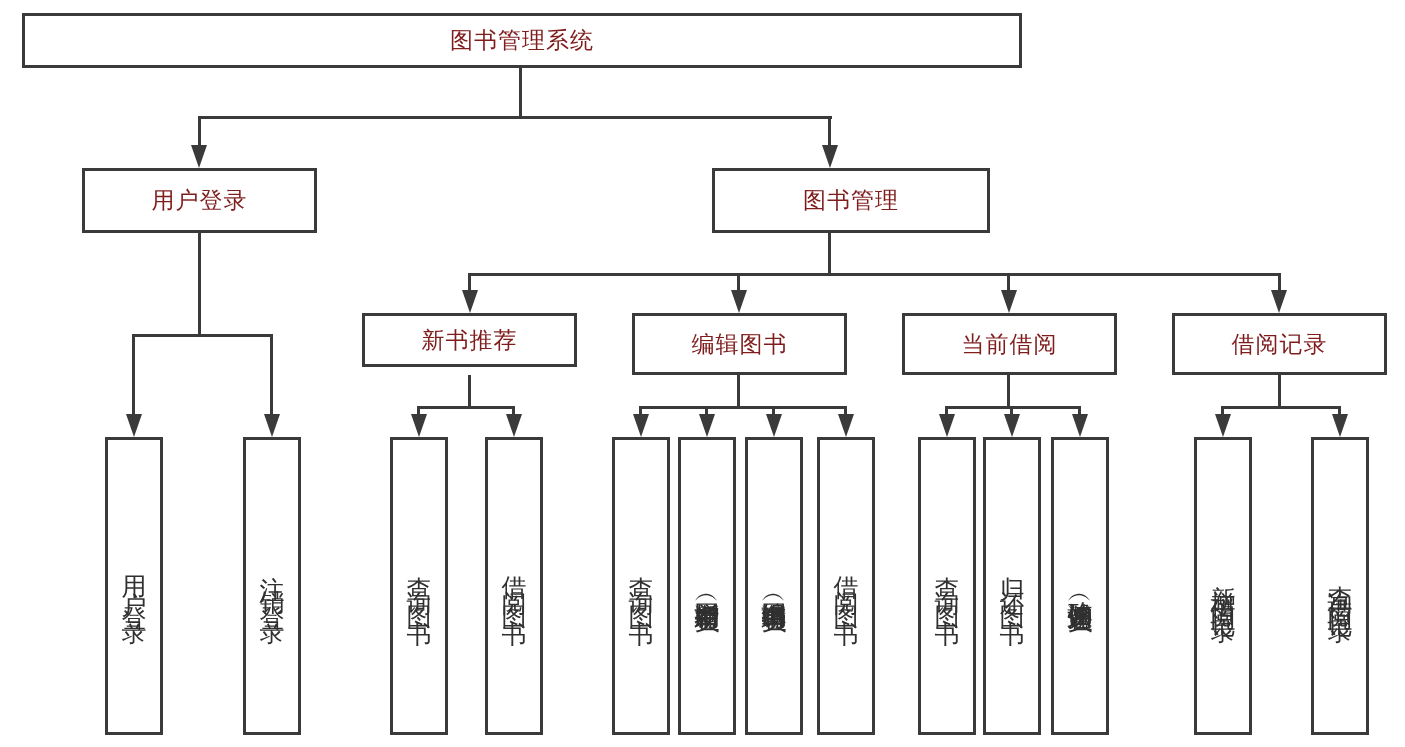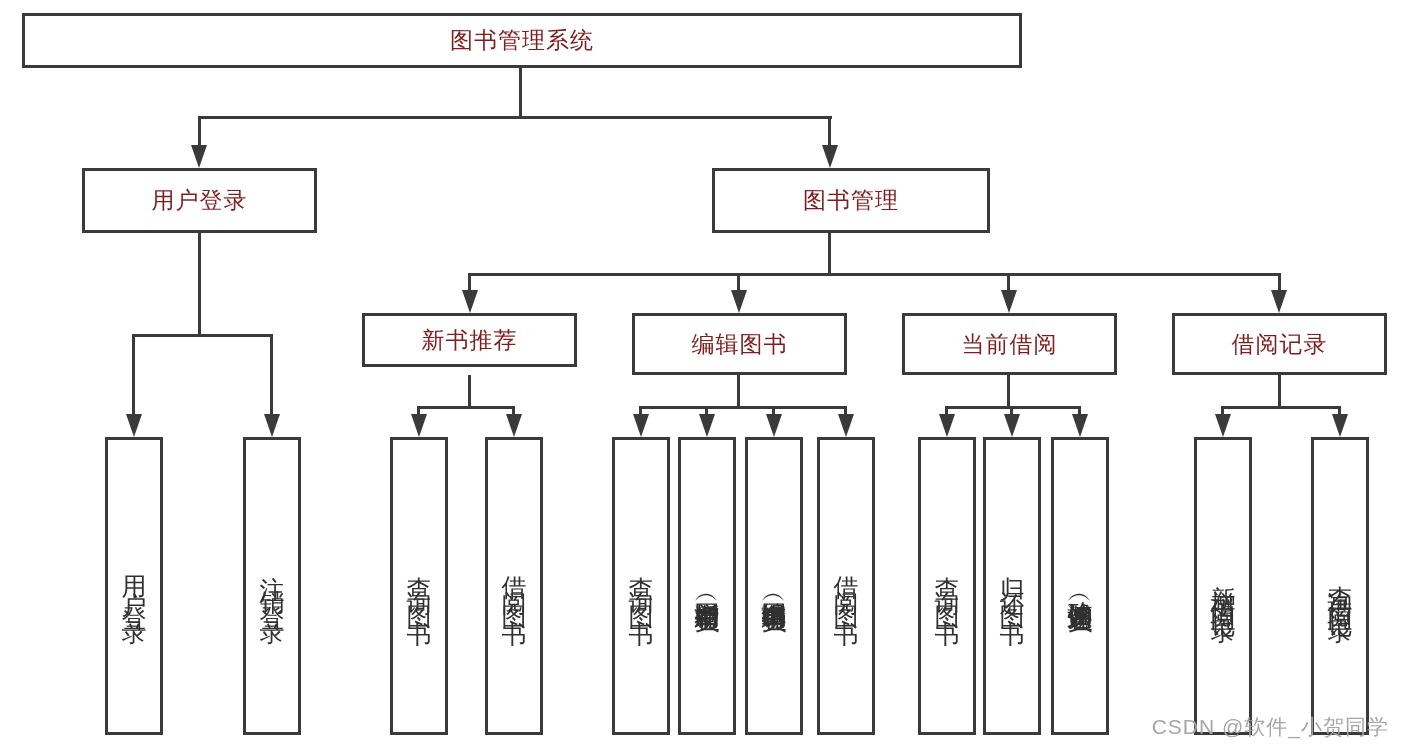--- a/index.html
+++ b/index.html
@@ -179,14 +179,13 @@
     <span class="vtext ls-tight">确认归还（管理员）</span>
   </div>
 
   <div class="box leaf" style="left:1194px;">
     <span class="vtext ls-mid">新增借阅记录</span>
   </div>
   <div class="box leaf" style="left:1311px;">
     <span class="vtext ls-mid">查询借阅记录</span>
   </div>
 
-  <div class="watermark">CSDN @软件_小贺同学</div>
 </div>
 
 </body></html>

